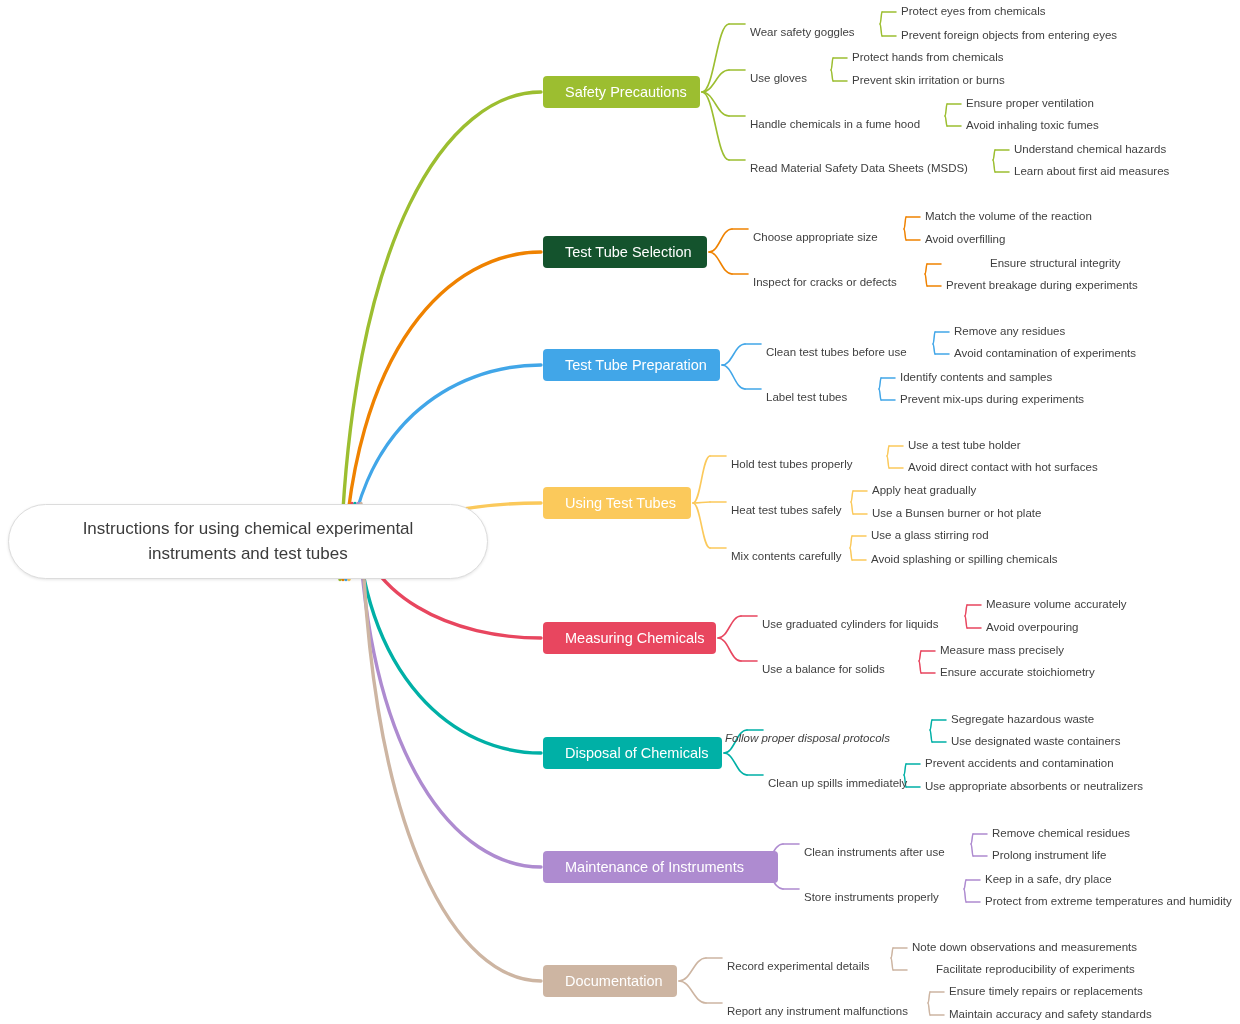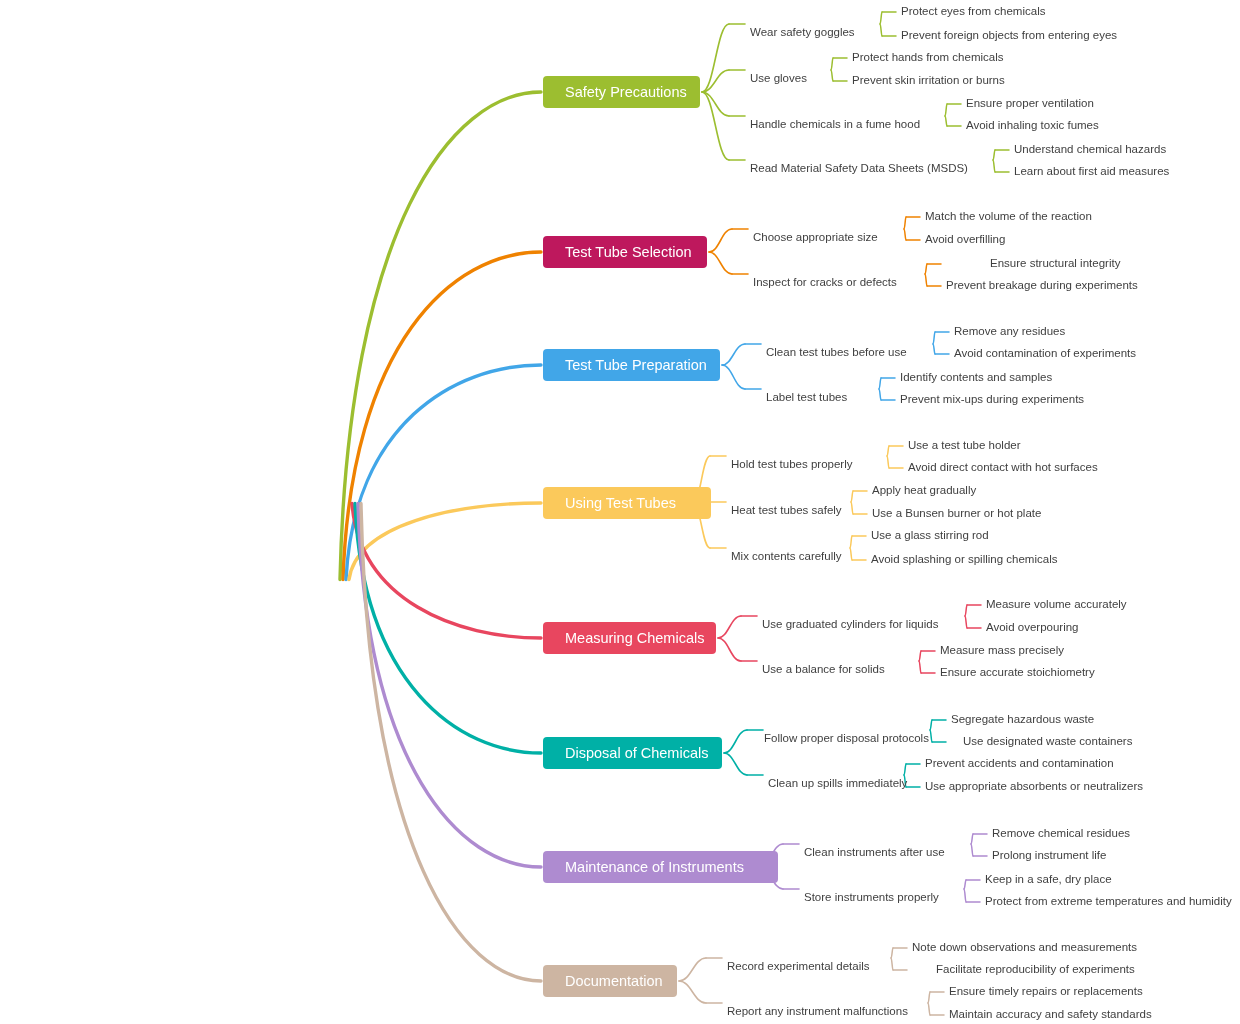--- a/index.html
+++ b/index.html
@@ -195,56 +195,62 @@
       <path d="M 893 970 L 907 970" stroke="#CDB5A2" stroke-width="1.5" fill="none" stroke-linecap="round"></path>
       <path d="M 891 958 C 892 958, 892.2 970, 893 970" stroke="#CDB5A2" stroke-width="1.5" fill="none" stroke-linecap="round"></path>
       <path d="M 706 1003 L 722 1003" stroke="#CDB5A2" stroke-width="1.6" fill="none" stroke-linecap="round"></path>
       <path d="M 679 981 C 691.15 981, 693.85 1003, 706 1003" stroke="#CDB5A2" stroke-width="1.6" fill="none" stroke-linecap="round"></path>
       <path d="M 930 992 L 944 992" stroke="#CDB5A2" stroke-width="1.5" fill="none" stroke-linecap="round"></path>
       <path d="M 928 1003 C 929 1003, 929.2 992, 930 992" stroke="#CDB5A2" stroke-width="1.5" fill="none" stroke-linecap="round"></path>
       <path d="M 930 1015 L 944 1015" stroke="#CDB5A2" stroke-width="1.5" fill="none" stroke-linecap="round"></path>
       <path d="M 928 1003 C 929 1003, 929.2 1015, 930 1015" stroke="#CDB5A2" stroke-width="1.5" fill="none" stroke-linecap="round"></path>
     </svg>
 
+  <div class="central-node" id="central-node" style="left: 8px; top: 504px; width: 480px; height: 75px;">
+    <span>
+      <span>Instructions for using chemical experimental</span><br>
+      <span>instruments and test tubes</span>
+    </span>
+  </div>
 
   <div id="nodes-layer">
       <div class="topic-box" style="left: 543px; top: 76px; width: 157px; background: rgb(156, 190, 48);">
         <span>Safety Precautions</span>
       </div>
       <div class="sub-label" style="left: 750px; top: 18px;">Wear safety goggles</div>
       <div class="leaf-label" style="left: 901px; top: 6px;">Protect eyes from chemicals</div>
       <div class="leaf-label" style="left: 901px; top: 30px;">Prevent foreign objects from entering eyes</div>
       <div class="sub-label" style="left: 750px; top: 64px;">Use gloves</div>
       <div class="leaf-label" style="left: 852px; top: 52px;">Protect hands from chemicals</div>
       <div class="leaf-label" style="left: 852px; top: 75px;">Prevent skin irritation or burns</div>
       <div class="sub-label" style="left: 750px; top: 110px;">Handle chemicals in a fume hood</div>
       <div class="leaf-label" style="left: 966px; top: 98px;">Ensure proper ventilation</div>
       <div class="leaf-label" style="left: 966px; top: 120px;">Avoid inhaling toxic fumes</div>
       <div class="sub-label" style="left: 750px; top: 154px;">Read Material Safety Data Sheets (MSDS)</div>
       <div class="leaf-label" style="left: 1014px; top: 144px; text-align: right;">Understand chemical hazards</div>
       <div class="leaf-label" style="left: 1014px; top: 166px;">Learn about first aid measures</div>
-      <div class="topic-box" style="left: 543px; top: 236px; width: 164px; background: #be185d;">
+      <div class="topic-box" style="left: 543px; top: 236px; width: 164px; background: #14532d;">
         <span>Test Tube Selection</span>
       </div>
       <div class="sub-label" style="left: 753px; top: 223px;">Choose appropriate size</div>
       <div class="leaf-label" style="left: 925px; top: 211px;">Match the volume of the reaction</div>
       <div class="leaf-label" style="left: 925px; top: 234px;">Avoid overfilling</div>
       <div class="sub-label" style="left: 753px; top: 268px;">Inspect for cracks or defects</div>
       <div class="leaf-label" style="left: 990px; top: 258px;">Ensure structural integrity</div>
       <div class="leaf-label" style="left: 946px; top: 280px;">Prevent breakage during experiments</div>
       <div class="topic-box" style="left: 543px; top: 349px; width: 177px; background: rgb(65, 166, 232);">
         <span>Test Tube Preparation</span>
       </div>
       <div class="sub-label" style="left: 766px; top: 338px;">Clean test tubes before use</div>
       <div class="leaf-label" style="left: 954px; top: 326px;">Remove any residues</div>
       <div class="leaf-label" style="left: 954px; top: 348px;">Avoid contamination of experiments</div>
       <div class="sub-label" style="left: 766px; top: 383px;">Label test tubes</div>
       <div class="leaf-label" style="left: 900px; top: 372px;">Identify contents and samples</div>
       <div class="leaf-label" style="left: 900px; top: 394px;">Prevent mix-ups during experiments</div>
-      <div class="topic-box" style="left: 543px; top: 487px; width: 168px; background: rgb(251, 201, 91);">
+      <div class="topic-box" style="left: 543px; top: 487px; width: 148px; background: rgb(251, 201, 91);">
         <span>Using Test Tubes</span>
       </div>
       <div class="sub-label" style="left: 731px; top: 450px;">Hold test tubes properly</div>
       <div class="leaf-label" style="left: 908px; top: 440px;">Use a test tube holder</div>
       <div class="leaf-label" style="left: 908px; top: 462px;">Avoid direct contact with hot surfaces</div>
       <div class="sub-label" style="left: 731px; top: 496px;">Heat test tubes safely</div>
       <div class="leaf-label" style="left: 872px; top: 485px;">Apply heat gradually</div>
       <div class="leaf-label" style="left: 872px; top: 508px;">Use a Bunsen burner or hot plate</div>
       <div class="sub-label" style="left: 731px; top: 542px;">Mix contents carefully</div>
       <div class="leaf-label" style="left: 871px; top: 530px;">Use a glass stirring rod</div>
@@ -254,23 +260,23 @@
       </div>
       <div class="sub-label" style="left: 762px; top: 610px;">Use graduated cylinders for liquids</div>
       <div class="leaf-label" style="left: 986px; top: 599px;">Measure volume accurately</div>
       <div class="leaf-label" style="left: 986px; top: 622px;">Avoid overpouring</div>
       <div class="sub-label" style="left: 762px; top: 655px;">Use a balance for solids</div>
       <div class="leaf-label" style="left: 940px; top: 645px;">Measure mass precisely</div>
       <div class="leaf-label" style="left: 940px; top: 667px;">Ensure accurate stoichiometry</div>
       <div class="topic-box" style="left: 543px; top: 737px; width: 179px; background: rgb(0, 176, 166);">
         <span>Disposal of Chemicals</span>
       </div>
-      <div class="sub-label" style="left: 764px; top: 724px;">Follow proper disposal protocols</div>
+      <div class="sub-label" style="left: 725px; top: 724px; font-style: italic;">Follow proper disposal protocols</div>
       <div class="leaf-label" style="left: 951px; top: 714px;">Segregate hazardous waste</div>
-      <div class="leaf-label" style="left: 951px; top: 736px; margin-left: 12px;">Use designated waste containers</div>
+      <div class="leaf-label" style="left: 951px; top: 736px;">Use designated waste containers</div>
       <div class="sub-label" style="left: 768px; top: 769px;">Clean up spills immediately</div>
       <div class="leaf-label" style="left: 925px; top: 758px;">Prevent accidents and contamination</div>
       <div class="leaf-label" style="left: 925px; top: 781px;">Use appropriate absorbents or neutralizers</div>
       <div class="topic-box" style="left: 543px; top: 851px; width: 235px; background: rgb(174, 139, 208);">
         <span>Maintenance of Instruments</span>
       </div>
       <div class="sub-label" style="left: 804px; top: 838px;">Clean instruments after use</div>
       <div class="leaf-label" style="left: 992px; top: 828px;">Remove chemical residues</div>
       <div class="leaf-label" style="left: 992px; top: 850px;">Prolong instrument life</div>
       <div class="sub-label" style="left: 804px; top: 883px;">Store instruments properly</div>

